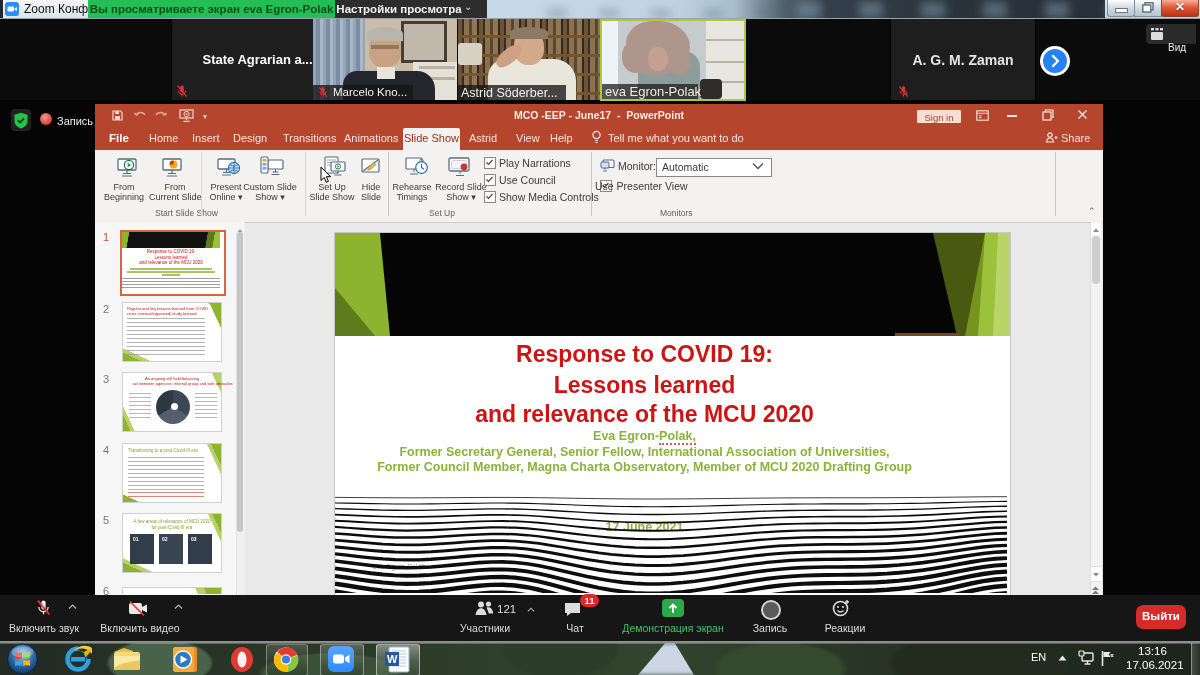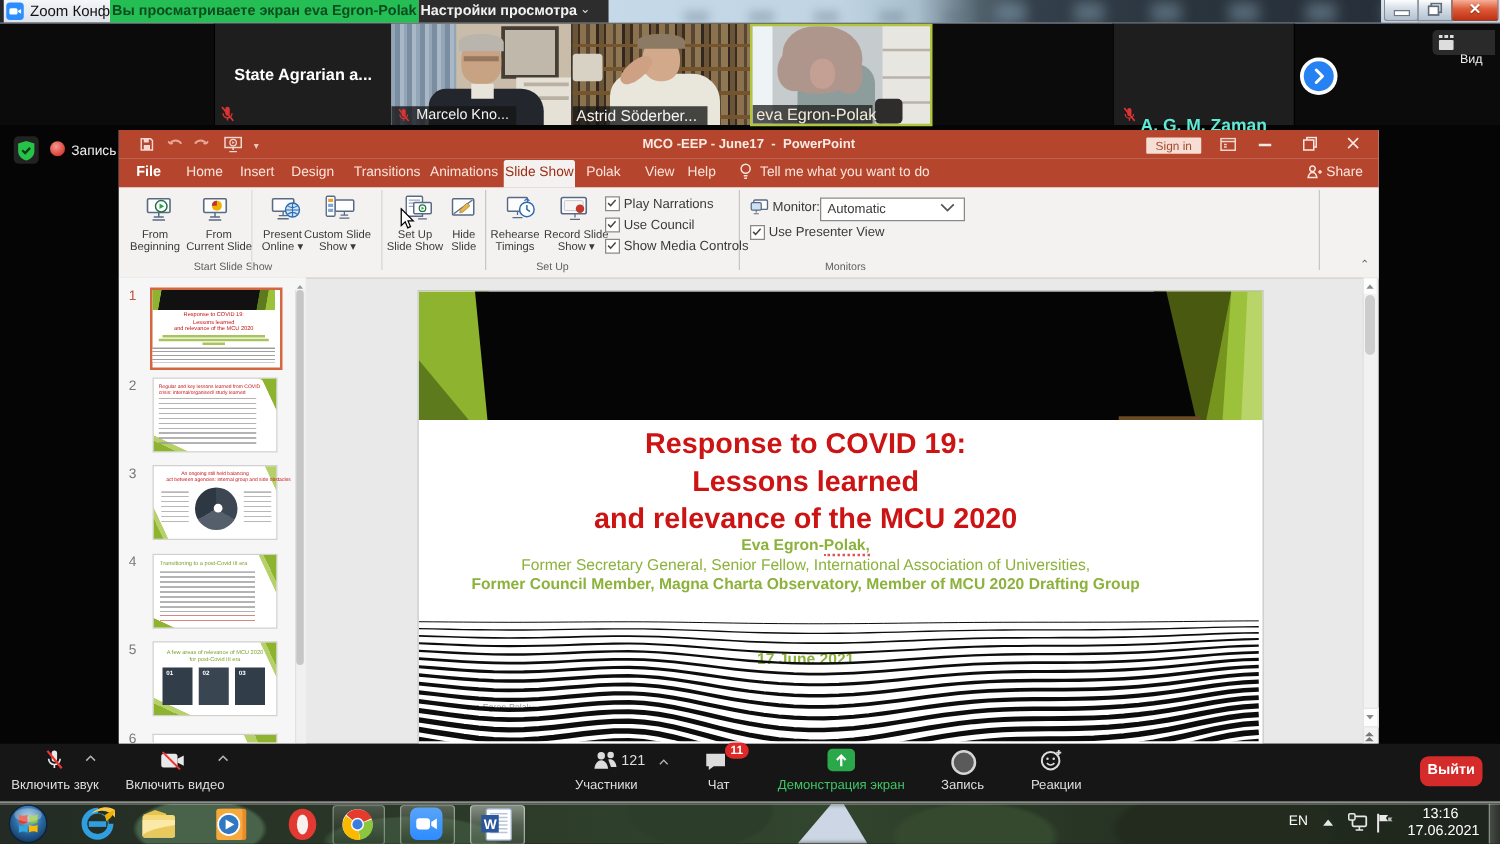--- a/index.html
+++ b/index.html
@@ -34,21 +34,21 @@
   <svg class="ab" style="left:7px;top:2px;" width="12" height="11" viewBox="0 0 12 11">
         <rect x="3" y="0.8" width="8" height="7" fill="#fff" stroke="#5f6b78" stroke-width="1.4"></rect>
         <rect x="0.8" y="3" width="8" height="7" fill="#fff" stroke="#5f6b78" stroke-width="1.4"></rect>
       </svg>
     </div>
 <div class="ab" style="left:1161px;top:0;width:36px;height:16px;background:linear-gradient(#f6b09a,#dd5c39 45%,#c03014);border:1px solid #8c4434;border-top:none;border-radius:0 0 3px 3px;color:#fff;font-weight:bold;font-size:12px;text-align:center;line-height:14px;text-shadow:0 1px 1px #7a2510;">✕</div>
 
 <div class="ab" style="left:0;top:19px;width:1200px;height:81px;background:#0b0b0b;"></div>
 
 <div class="ab" style="left:171px;top:19px;width:141px;height:81px;background:#1e1e1e;border-left:1px solid #000;">
-  <div class="ab txt" style="left:0;top:33px;width:141px;text-align:center;font-size:13px;font-weight:bold;color:#fff;">State Agrarian a...</div>
+  <div class="ab txt" style="left:15px;top:33px;width:141px;text-align:center;font-size:13px;font-weight:bold;color:#fff;">State Agrarian a...</div>
   <svg class="ab" style="left:3px;top:65px;" width="14" height="14" viewBox="0 0 14 14">
         <path d="M5.2 3.2a1.8 1.8 0 013.6 0v3.6a1.8 1.8 0 01-3.6 0z" fill="#d33"></path>
         <path d="M3.4 6.6a3.6 3.6 0 007.2 0M7 10.2v2.2" stroke="#d33" stroke-width="1.1" fill="none"></path>
         <path d="M2.6 1.6l9 11" stroke="#d33" stroke-width="1.4"></path>
       </svg>
 </div>
 
 <div class="ab" style="left:458px;top:19px;width:142px;height:81px;background:#a78b62;overflow:hidden;">
   <div class="ab" style="left:0;top:0;width:142px;height:81px;background:repeating-linear-gradient(90deg,#7d6444 0 4px,#3a2e22 4px 6px,#a88a5f 6px 11px,#62503a 11px 14px,#ad9268 14px 19px,#2e2620 19px 21px);"></div>
   <div class="ab" style="left:0;top:0;width:142px;height:81px;background:repeating-linear-gradient(#0000 0 16px,#8a6434 16px 19px);"></div>
@@ -96,21 +96,21 @@
   <div class="ab" style="left:20px;top:18px;width:30px;height:34px;background:#af968c;border-radius:50% 40% 55% 45%;"></div>
   <div class="ab" style="left:62px;top:20px;width:26px;height:34px;background:#af968c;border-radius:45% 55% 40% 58%;"></div>
   <div class="ab" style="left:46px;top:26px;width:20px;height:24px;background:#c4a094;border-radius:46%;"></div>
   <div class="ab" style="left:0;top:63px;width:96px;height:15px;background:rgba(22,22,22,.72);"></div>
   <div class="ab txt" style="left:3px;top:63px;font-size:13px;color:#f5ead9;">eva Egron-Polak</div>
  </div>
 </div>
 
 
 <div class="ab" style="left:890px;top:19px;width:144px;height:81px;background:#1e1e1e;border-left:1px solid #000;border-right:1px solid #000;">
-  <div class="ab txt" style="left:0;top:33px;width:144px;text-align:center;font-size:14px;font-weight:bold;color:#5eead4;margin-top:40px;">A. G. M. Zaman</div>
+  <div class="ab txt" style="left:0;top:33px;width:144px;text-align:center;font-size:14px;font-weight:bold;color:#e5e5e5;">A. G. M. Zaman</div>
   <svg class="ab" style="left:6px;top:66px;" width="13" height="13" viewBox="0 0 14 14">
         <path d="M5.2 3.2a1.8 1.8 0 013.6 0v3.6a1.8 1.8 0 01-3.6 0z" fill="#d33"></path>
         <path d="M3.4 6.6a3.6 3.6 0 007.2 0M7 10.2v2.2" stroke="#d33" stroke-width="1.1" fill="none"></path>
         <path d="M2.6 1.6l9 11" stroke="#d33" stroke-width="1.4"></path>
       </svg>
 </div>
 
 <div class="ab" style="left:1040px;top:46px;width:30px;height:30px;border-radius:50%;background:#fff;">
   <div class="ab" style="left:3px;top:3px;width:24px;height:24px;border-radius:50%;background:#2681f2;"></div>
   <svg class="ab" style="left:3px;top:3px;" width="24" height="24" viewBox="0 0 24 24">
@@ -177,21 +177,21 @@
 
  <div class="ab" style="left:0;top:23px;width:1008px;height:23px;background:#b5452c;"></div>
  <div class="ab" style="left:308px;top:24px;width:57px;height:22px;background:#f3f2f1;border-radius:2px 2px 0 0;"></div>
  <div class="ab txt" style="left:14px;top:28px;font-size:11.5px;color:#fff;font-weight:bold;">File</div>
  <div class="ab txt" style="left:54px;top:28px;font-size:11px;color:#fbe4dc;">Home</div>
  <div class="ab txt" style="left:97px;top:28px;font-size:11px;color:#fbe4dc;">Insert</div>
  <div class="ab txt" style="left:138px;top:28px;font-size:11px;color:#fbe4dc;">Design</div>
  <div class="ab txt" style="left:188px;top:28px;font-size:11px;color:#fbe4dc;">Transitions</div>
  <div class="ab txt" style="left:249px;top:28px;font-size:11px;color:#fbe4dc;">Animations</div>
  <div class="ab txt" style="left:308px;top:28px;width:57px;text-align:center;font-size:11px;color:#9c2e13;">Slide Show</div>
- <div class="ab txt" style="left:374px;top:28px;font-size:11px;color:#fbe4dc;">Polak</div>
+ <div class="ab txt" style="left:374px;top:28px;font-size:11px;color:#fbe4dc;">Astrid</div>
  <div class="ab txt" style="left:421px;top:28px;font-size:11px;color:#fbe4dc;">View</div>
  <div class="ab txt" style="left:455px;top:28px;font-size:11px;color:#fbe4dc;">Help</div>
  <svg class="ab" style="left:496px;top:26px;" width="11" height="15" viewBox="0 0 11 15">
         <circle cx="5.5" cy="5" r="3.6" fill="none" stroke="#fbe4dc" stroke-width="1.2"></circle>
         <path d="M4 10.5h3M4.4 12.5h2.2" stroke="#fbe4dc" stroke-width="1.2"></path>
       </svg>
  <div class="ab txt" style="left:513px;top:28px;font-size:11px;color:#fbe4dc;">Tell me what you want to do</div>
  <svg class="ab" style="left:950px;top:27px;" width="13" height="13" viewBox="0 0 13 13">
         <circle cx="5" cy="4" r="2.2" fill="none" stroke="#fbe4dc" stroke-width="1.2"></circle>
         <path d="M1.5 11c.5-2.8 2-4 3.5-4s3 1.2 3.5 4z" fill="none" stroke="#fbe4dc" stroke-width="1.2"></path>
@@ -295,21 +295,21 @@
  <div class="ab txt" style="left:523px;top:56px;font-size:10.5px;color:#3b3a39;">Monitor:</div>
  <div class="ab" style="left:561px;top:54px;width:114px;height:17px;background:#fff;border:1px solid #8a8886;"></div>
  <div class="ab txt" style="left:567px;top:57px;font-size:10.5px;color:#3b3a39;">Automatic</div>
  <svg class="ab" style="left:657px;top:58px;" width="12" height="9" viewBox="0 0 12 9">
         <path d="M1 1.5l5 5 5-5" stroke="#555" stroke-width="1.4" fill="none"></path>
       </svg>
  <div class="ab" style="left:505px;top:76px;width:10px;height:10px;background:#fff;border:1px solid #8a8886;"></div>
  <svg class="ab" style="left:506px;top:77px;" width="9" height="9" viewBox="0 0 9 9">
         <path d="M1.5 4.5l2 2 4-4.5" stroke="#444" stroke-width="1.2" fill="none"></path>
       </svg>
- <div class="ab txt" style="left:520px;top:76px;font-size:10.5px;color:#3b3a39;">Use Presenter View</div>
+ <div class="ab txt" style="left:500px;top:76px;font-size:10.5px;color:#3b3a39;">Use Presenter View</div>
 
  <svg class="ab" style="left:225px;top:62px;z-index:50;" width="12" height="18" viewBox="0 0 12 18">
         <path d="M1 1v13.5l3.2-3 2 4.8 2.2-1-2-4.6h4.2z" fill="#fff" stroke="#000" stroke-width="1"></path>
       </svg>
 
  <div class="ab" style="left:0;top:118px;width:141px;height:373px;background:#f6f6f6;"></div>
  <div class="ab" style="left:141px;top:118px;width:8px;height:373px;background:#f0f0f0;border-left:1px solid #e2e2e2;"></div>
  <div class="ab" style="left:141px;top:118px;width:8px;height:10px;background:#f6f6f6;"><svg width="8" height="10">
           <path d="M1.5 6l2.5-3 2.5 3z" fill="#9a9a9a"></path>
         </svg></div>
@@ -371,21 +371,21 @@
      <polygon points="588,0 650,0 630,103 588,103" fill="#49590f"></polygon>
      <polygon points="650,0 675,0 675,103 643,103" fill="#9cc13a"></polygon>
      <polygon points="663,0 675,0 675,103 658,103" fill="#b9d469"></polygon>
      <polygon points="45,0 598,0 622,103 55,103" fill="#050505"></polygon>
      <polygon points="560,100 625,100 626,103 560,103" fill="#6b4a25"></polygon>
    </svg>
    <div class="ab txt" style="left:-28px;top:108px;width:675px;text-align:center;font-size:23px;font-weight:bold;color:#cd1414;">Response to COVID 19:</div>
    <div class="ab txt" style="left:-28px;top:139px;width:675px;text-align:center;font-size:23px;font-weight:bold;color:#cd1414;">Lessons learned</div>
    <div class="ab txt" style="left:-28px;top:168px;width:675px;text-align:center;font-size:23px;font-weight:bold;color:#cd1414;">and relevance of the MCU 2020</div>
    <div class="ab txt" style="left:-28px;top:196px;width:675px;text-align:center;font-size:12.5px;font-weight:bold;color:#8cb23b;">Eva Egron-<span style="border-bottom:2px dotted #e05555;">Polak,</span></div>
-   <div class="ab txt" style="left:-28px;top:212px;width:675px;text-align:center;font-size:12.5px;font-weight:normal;color:#8cb23b;">Former Secretary General, Senior Fellow, International Association of Universities,</div>
+   <div class="ab txt" style="left:-28px;top:212px;width:675px;text-align:center;font-size:12.5px;font-weight:bold;color:#8cb23b;">Former Secretary General, Senior Fellow, International Association of Universities,</div>
    <div class="ab txt" style="left:-28px;top:227px;width:675px;text-align:center;font-size:12.5px;font-weight:bold;color:#8cb23b;">Former Council Member, Magna Charta Observatory, Member of MCU 2020 Drafting Group</div>
    <div class="ab txt" style="left:-28px;top:243px;width:675px;text-align:center;font-size:12.5px;font-weight:bold;color:#8cb23b;margin-top:44px;">17 June 2021</div>
    <div class="ab txt" style="left:38px;top:330px;font-size:7px;color:#9a9a9a;">eva Egron-Polak</div>
    <svg class="ab" style="left:0;top:262px;" width="675" height="98" viewBox="0 0 675 98">
 <path d="M0.0 2.36 L12.0 2.47 L24.0 2.57 L36.0 2.67 L48.0 2.76 L60.0 2.81 L72.0 2.84 L84.0 2.83 L96.0 2.78 L108.0 2.72 L120.0 2.63 L132.0 2.55 L144.0 2.48 L156.0 2.43 L168.0 2.42 L180.0 2.46 L192.0 2.56 L204.0 2.70 L216.0 2.88 L228.0 3.07 L240.0 3.27 L252.0 3.46 L264.0 3.63 L276.0 3.77 L288.0 3.88 L300.0 3.96 L312.0 4.00 L324.0 4.00 L336.0 3.96 L348.0 3.90 L360.0 3.80 L372.0 3.68 L384.0 3.55 L396.0 3.41 L408.0 3.28 L420.0 3.15 L432.0 3.04 L444.0 2.95 L456.0 2.88 L468.0 2.83 L480.0 2.80 L492.0 2.79 L504.0 2.78 L516.0 2.78 L528.0 2.77 L540.0 2.74 L552.0 2.70 L564.0 2.65 L576.0 2.57 L588.0 2.47 L600.0 2.36 L612.0 2.22 L624.0 2.08 L636.0 1.94 L648.0 1.82 L660.0 1.73 L672.0 1.69" stroke="#0d0d0d" stroke-width="0.80" fill="none"></path>
 <path d="M0.0 7.92 L12.0 8.16 L24.0 8.41 L36.0 8.64 L48.0 8.83 L60.0 8.96 L72.0 9.02 L84.0 8.99 L96.0 8.89 L108.0 8.74 L120.0 8.55 L132.0 8.35 L144.0 8.18 L156.0 8.08 L168.0 8.06 L180.0 8.15 L192.0 8.37 L204.0 8.70 L216.0 9.11 L228.0 9.56 L240.0 10.02 L252.0 10.45 L264.0 10.84 L276.0 11.17 L288.0 11.42 L300.0 11.59 L312.0 11.68 L324.0 11.68 L336.0 11.61 L348.0 11.45 L360.0 11.23 L372.0 10.96 L384.0 10.66 L396.0 10.34 L408.0 10.02 L420.0 9.73 L432.0 9.47 L444.0 9.27 L456.0 9.11 L468.0 9.00 L480.0 8.94 L492.0 8.91 L504.0 8.89 L516.0 8.88 L528.0 8.85 L540.0 8.80 L552.0 8.71 L564.0 8.58 L576.0 8.40 L588.0 8.18 L600.0 7.91 L612.0 7.60 L624.0 7.28 L636.0 6.95 L648.0 6.67 L660.0 6.47 L672.0 6.37" stroke="#0d0d0d" stroke-width="1.08" fill="none"></path>
 <path d="M0.0 13.66 L12.0 14.03 L24.0 14.42 L36.0 14.79 L48.0 15.09 L60.0 15.29 L72.0 15.38 L84.0 15.34 L96.0 15.18 L108.0 14.94 L120.0 14.64 L132.0 14.34 L144.0 14.07 L156.0 13.90 L168.0 13.87 L180.0 14.03 L192.0 14.37 L204.0 14.88 L216.0 15.52 L228.0 16.23 L240.0 16.94 L252.0 17.62 L264.0 18.23 L276.0 18.74 L288.0 19.13 L300.0 19.40 L312.0 19.54 L324.0 19.55 L336.0 19.43 L348.0 19.19 L360.0 18.84 L372.0 18.42 L384.0 17.94 L396.0 17.44 L408.0 16.95 L420.0 16.49 L432.0 16.09 L444.0 15.77 L456.0 15.52 L468.0 15.35 L480.0 15.26 L492.0 15.21 L504.0 15.19 L516.0 15.16 L528.0 15.12 L540.0 15.04 L552.0 14.90 L564.0 14.69 L576.0 14.41 L588.0 14.06 L600.0 13.64 L612.0 13.17 L624.0 12.65 L636.0 12.14 L648.0 11.70 L660.0 11.39 L672.0 11.23" stroke="#0d0d0d" stroke-width="1.36" fill="none"></path>
 <path d="M0.0 19.58 L12.0 20.09 L24.0 20.62 L36.0 21.11 L48.0 21.52 L60.0 21.80 L72.0 21.91 L84.0 21.86 L96.0 21.65 L108.0 21.32 L120.0 20.92 L132.0 20.50 L144.0 20.14 L156.0 19.91 L168.0 19.87 L180.0 20.08 L192.0 20.54 L204.0 21.24 L216.0 22.11 L228.0 23.07 L240.0 24.05 L252.0 24.98 L264.0 25.80 L276.0 26.49 L288.0 27.03 L300.0 27.40 L312.0 27.59 L324.0 27.60 L336.0 27.43 L348.0 27.10 L360.0 26.63 L372.0 26.06 L384.0 25.41 L396.0 24.73 L408.0 24.06 L420.0 23.44 L432.0 22.89 L444.0 22.45 L456.0 22.11 L468.0 21.88 L480.0 21.75 L492.0 21.68 L504.0 21.66 L516.0 21.63 L528.0 21.57 L540.0 21.45 L552.0 21.26 L564.0 20.98 L576.0 20.60 L588.0 20.13 L600.0 19.56 L612.0 18.91 L624.0 18.21 L636.0 17.52 L648.0 16.92 L660.0 16.49 L672.0 16.28" stroke="#0d0d0d" stroke-width="1.64" fill="none"></path>
 <path d="M0.0 25.68 L12.0 26.32 L24.0 26.99 L36.0 27.62 L48.0 28.13 L60.0 28.49 L72.0 28.63 L84.0 28.56 L96.0 28.30 L108.0 27.88 L120.0 27.37 L132.0 26.84 L144.0 26.39 L156.0 26.10 L168.0 26.05 L180.0 26.31 L192.0 26.89 L204.0 27.78 L216.0 28.88 L228.0 30.10 L240.0 31.34 L252.0 32.51 L264.0 33.55 L276.0 34.43 L288.0 35.11 L300.0 35.57 L312.0 35.81 L324.0 35.83 L336.0 35.61 L348.0 35.20 L360.0 34.61 L372.0 33.87 L384.0 33.05 L396.0 32.19 L408.0 31.35 L420.0 30.56 L432.0 29.87 L444.0 29.31 L456.0 28.88 L468.0 28.60 L480.0 28.43 L492.0 28.34 L504.0 28.31 L516.0 28.27 L528.0 28.20 L540.0 28.05 L552.0 27.81 L564.0 27.45 L576.0 26.98 L588.0 26.37 L600.0 25.65 L612.0 24.83 L624.0 23.94 L636.0 23.07 L648.0 22.31 L660.0 21.77 L672.0 21.50" stroke="#0d0d0d" stroke-width="1.92" fill="none"></path>
 <path d="M0.0 31.95 L12.0 32.74 L24.0 33.55 L36.0 34.30 L48.0 34.93 L60.0 35.35 L72.0 35.53 L84.0 35.45 L96.0 35.13 L108.0 34.62 L120.0 34.00 L132.0 33.37 L144.0 32.82 L156.0 32.46 L168.0 32.41 L180.0 32.72 L192.0 33.43 L204.0 34.50 L216.0 35.83 L228.0 37.30 L240.0 38.80 L252.0 40.22 L264.0 41.48 L276.0 42.54 L288.0 43.36 L300.0 43.93 L312.0 44.22 L324.0 44.23 L336.0 43.98 L348.0 43.47 L360.0 42.76 L372.0 41.87 L384.0 40.88 L396.0 39.84 L408.0 38.81 L420.0 37.86 L432.0 37.03 L444.0 36.35 L456.0 35.83 L468.0 35.49 L480.0 35.28 L492.0 35.18 L504.0 35.14 L516.0 35.09 L528.0 35.00 L540.0 34.83 L552.0 34.53 L564.0 34.10 L576.0 33.53 L588.0 32.80 L600.0 31.93 L612.0 30.93 L624.0 29.86 L636.0 28.80 L648.0 27.88 L660.0 27.22 L672.0 26.90" stroke="#0d0d0d" stroke-width="2.20" fill="none"></path>

